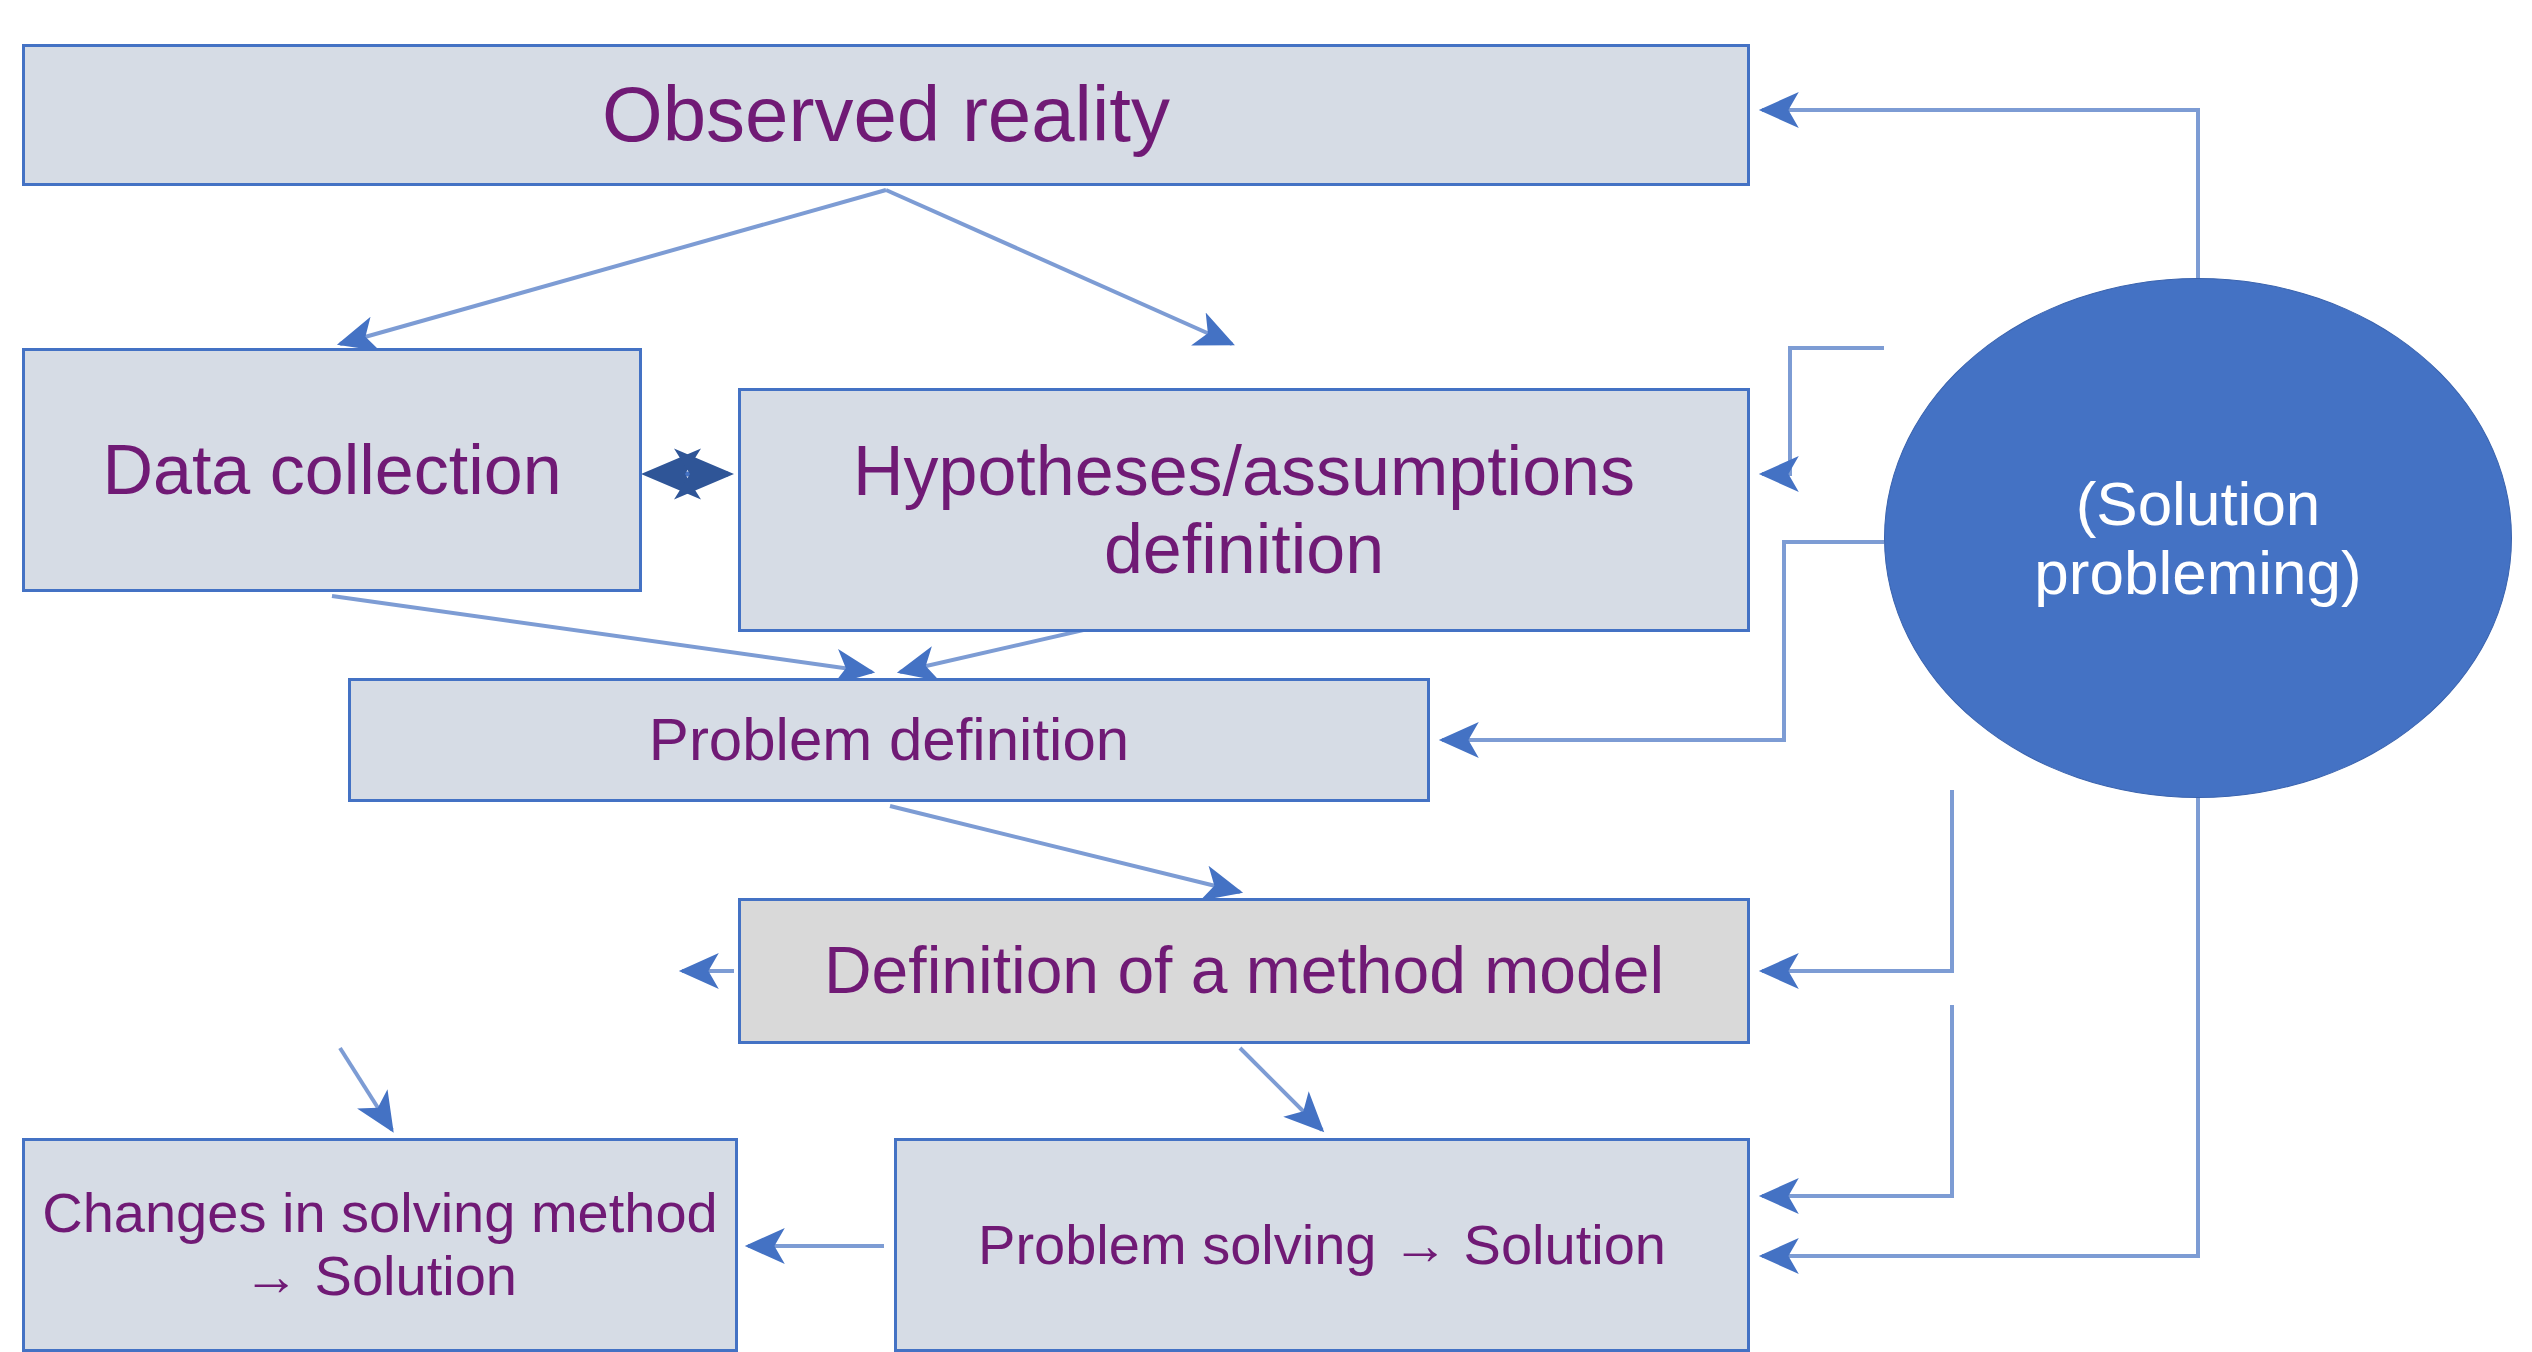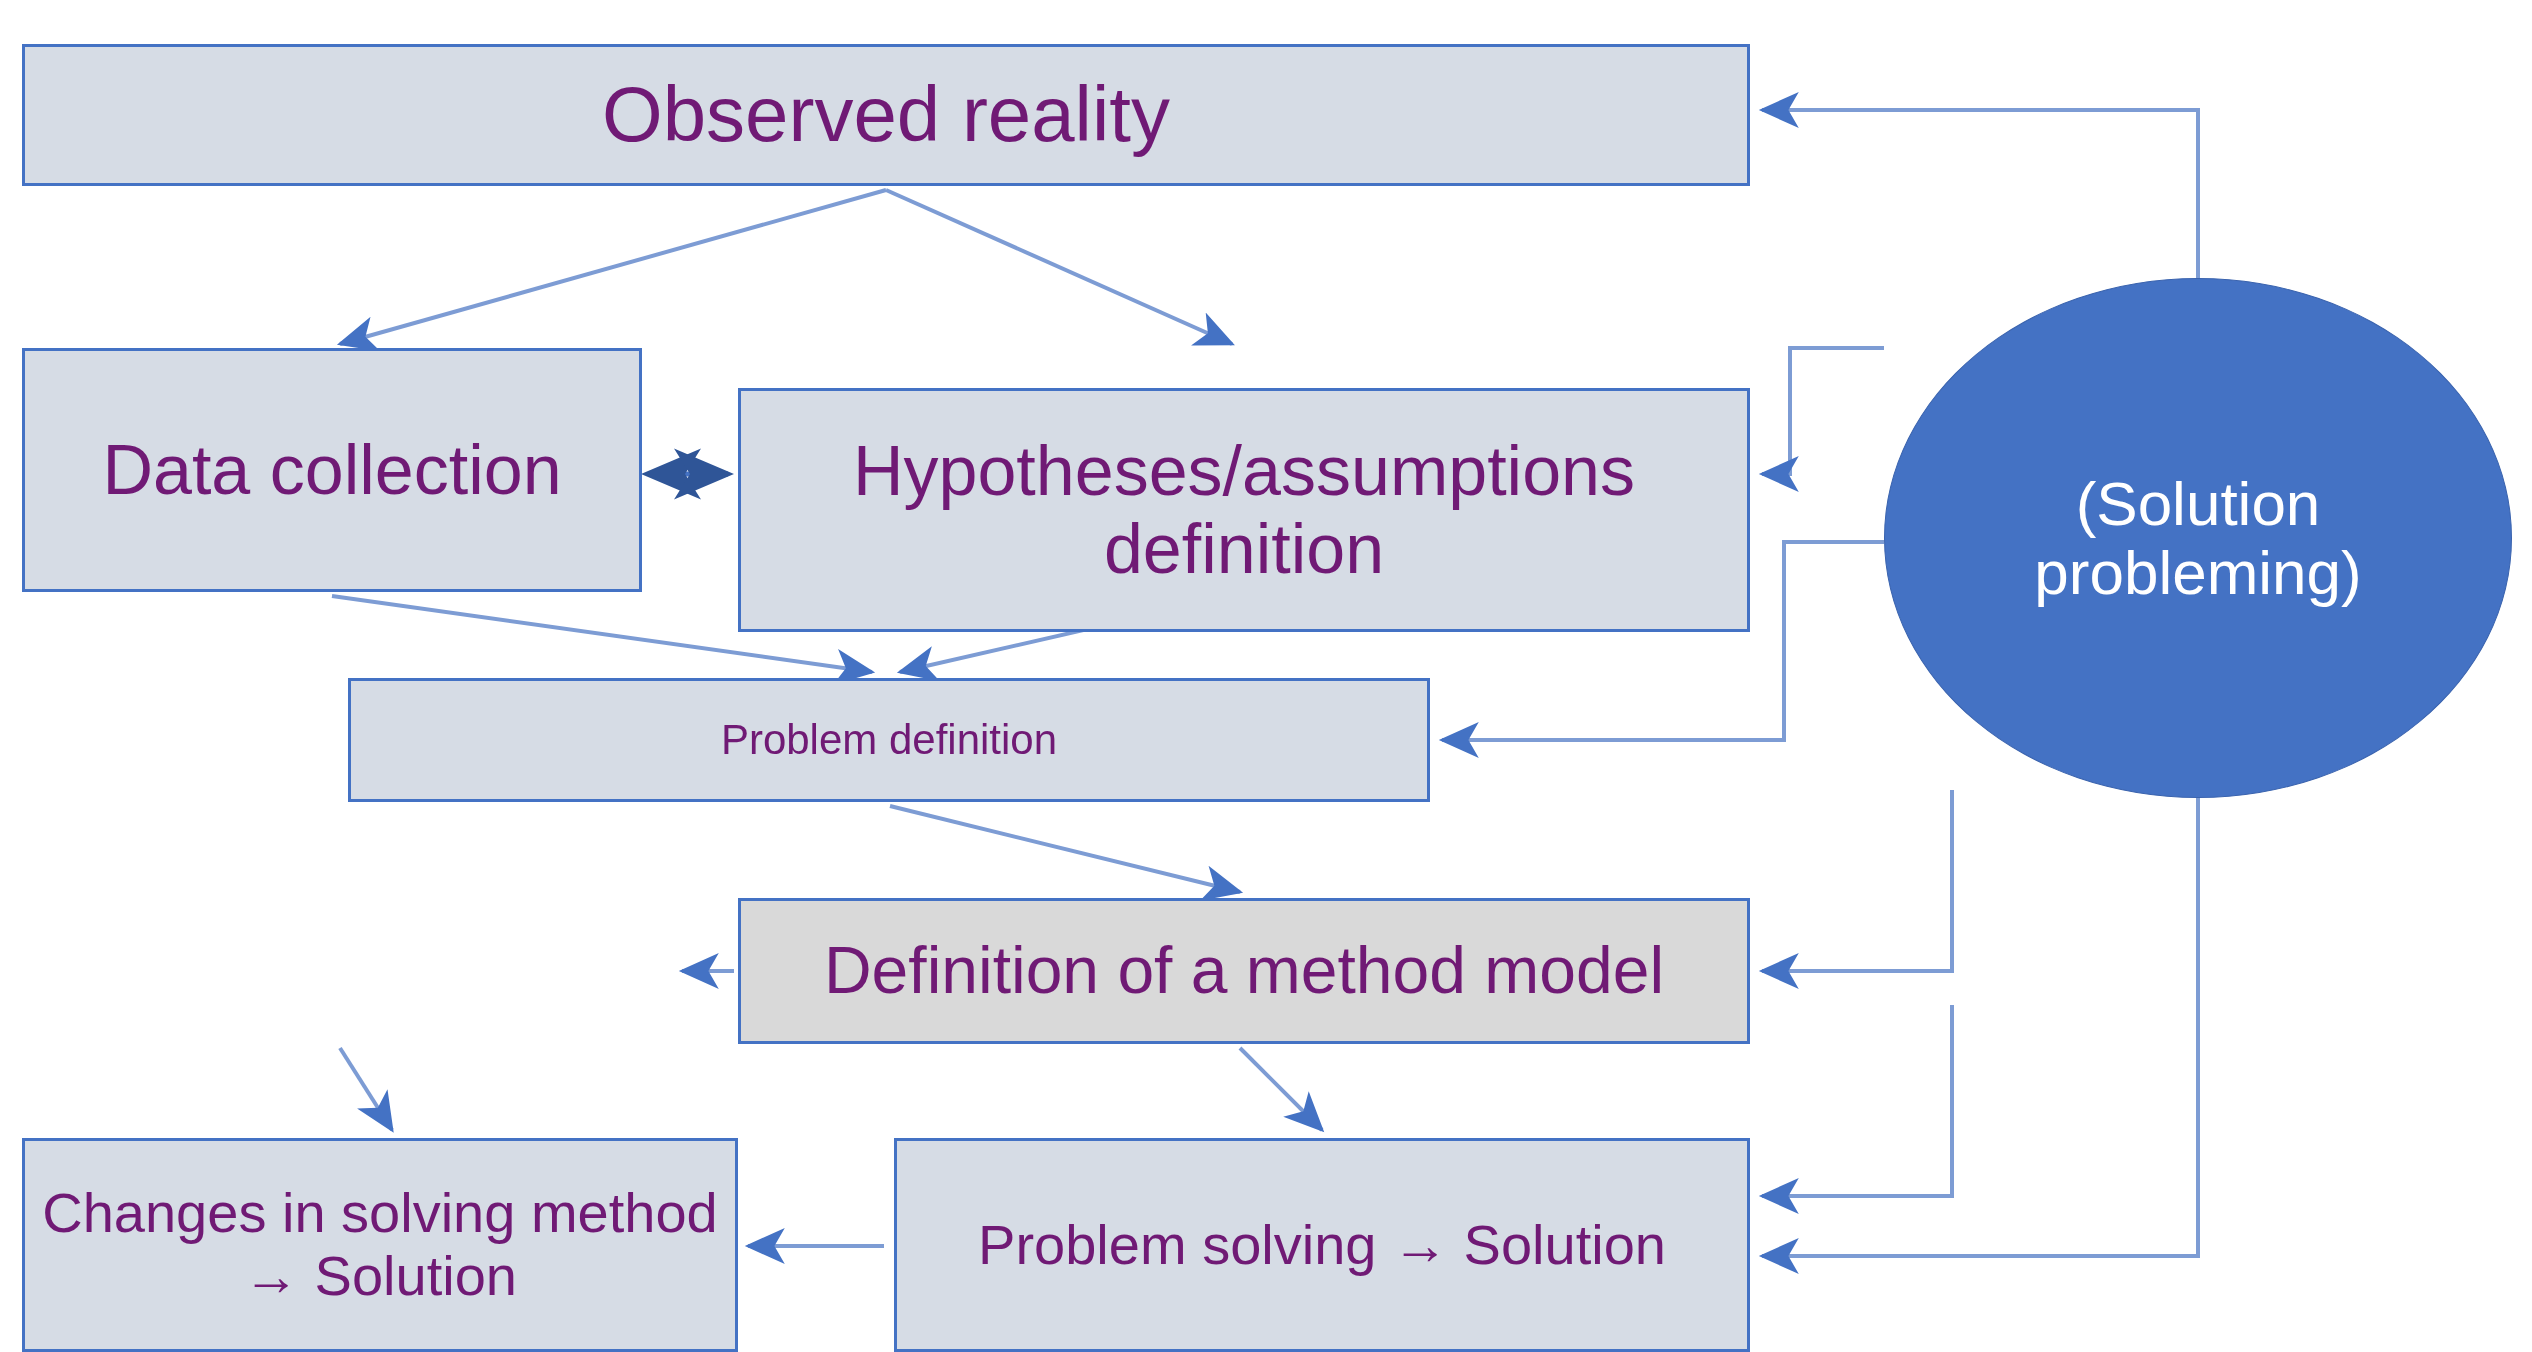--- a/index.html
+++ b/index.html
@@ -48,21 +48,21 @@
     background: #4472C4;
     color: #FFFFFF;
     border: 1px solid #3A63AE;
     z-index: 2;
   }
 
   
   #n-observed   { left: 22px;   top: 44px;   width: 1728px; height: 142px;  font-size: 78px; }
   #n-data       { left: 22px;   top: 348px;  width: 620px;  height: 244px;  font-size: 70px; }
   #n-hypo       { left: 738px;  top: 348px;  width: 1012px; height: 244px;  font-size: 70px; margin-top: 40px; }
-  #n-problemdef { left: 348px;  top: 678px;  width: 1082px; height: 124px;  font-size: 42px; }
+  #n-problemdef { left: 348px;  top: 678px;  width: 1082px; height: 124px;  font-size: 60px; }
   #n-modelrev   { left: 22px;   top: 898px;  width: 650px;  height: 146px;  font-size: 66px; }
   #n-firstmodel { left: 738px;  top: 898px;  width: 1012px; height: 146px;  font-size: 66px; }
   #n-changes    { left: 22px;   top: 1138px; width: 716px;  height: 214px;  font-size: 56px; }
   #n-solving    { left: 894px;  top: 1138px; width: 856px;  height: 214px;  font-size: 56px; }
   #n-validation { left: 1884px; top: 278px;  width: 628px;  height: 520px;  font-size: 62px; }
 
   .node-ellipse .lbl { display: block; }
 </style>
 </head>
 <body>

